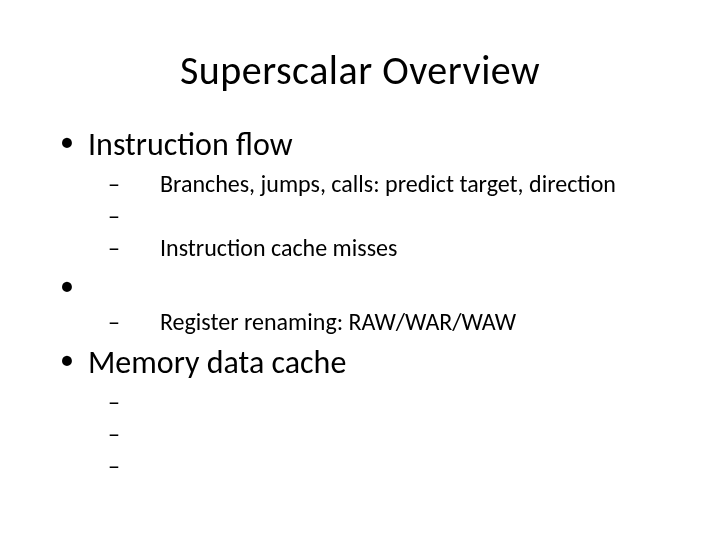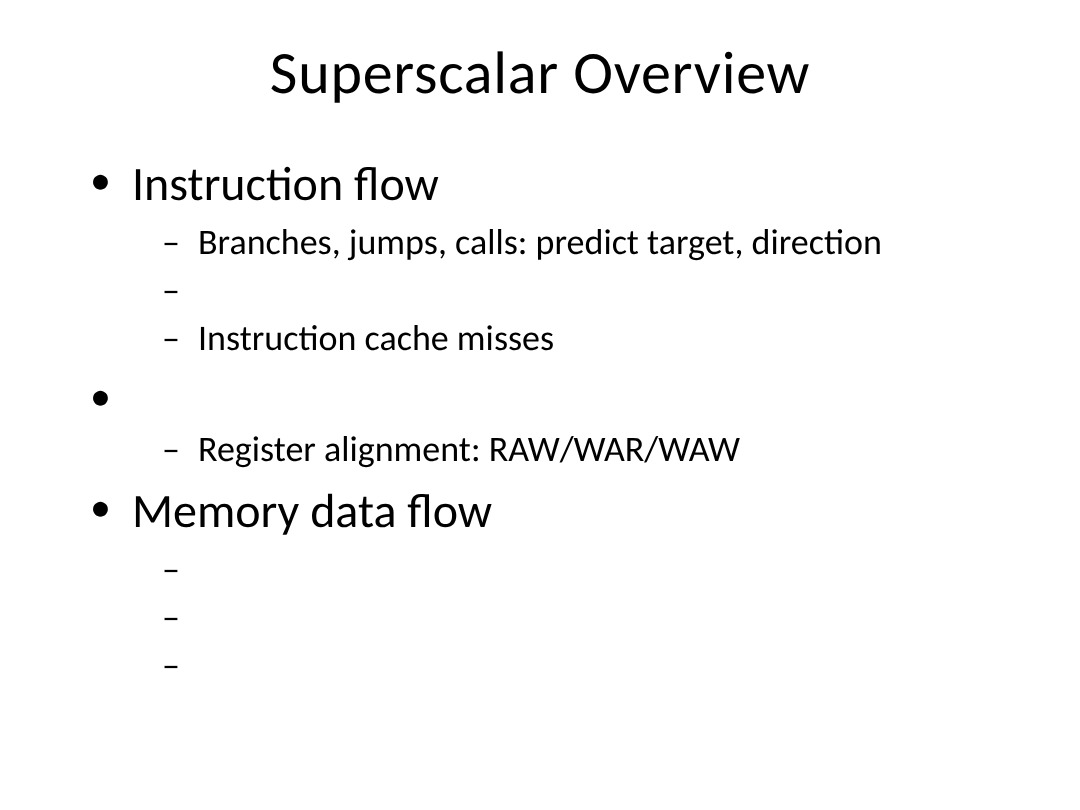--- a/index.html
+++ b/index.html
@@ -14,20 +14,21 @@
       font-family: Calibri, "Segoe UI", Arial, sans-serif;
       color: #000;
       padding: 24px 50px 20px 50px;
     }
     .title {
       font-size: 40px;
       font-weight: 400;
       text-align: center;
       margin-bottom: 30px;
       letter-spacing: 0.5px;
+      margin-top: 22px;
     }
     .content {
       padding-left: 10px;
     }
     .level1 {
       display: flex;
       align-items: flex-start;
       margin-bottom: 4px;
     }
     .level1 .bullet {
@@ -51,20 +52,21 @@
     }
     .level2 .bullet {
       font-size: 24px;
       line-height: 1.25;
       margin-right: 10px;
       width: 14px;
     }
     .level2 .text {
       font-size: 24px;
       line-height: 1.25;
+      margin-left: 28px;
     }
   </style>
 </head>
 <body>
 
 <h1 class="title">Superscalar Overview</h1>
 
 <div class="content">
 
   <div class="level1">
@@ -84,27 +86,27 @@
       <span class="text">Instruction cache misses</span>
     </div>
   </div>
 
   <div class="level1">
     <span class="bullet">•</span>
   </div>
   <div class="sublist">
     <div class="level2">
       <span class="bullet">–</span>
-      <span class="text">Register alignment: RAW/WAR/WAW</span>
+      <span class="text">Register renaming: RAW/WAR/WAW</span>
     </div>
   </div>
 
   <div class="level1">
     <span class="bullet">•</span>
-    <span class="text">Memory data flow</span>
+    <span class="text">Memory data cache</span>
   </div>
   <div class="sublist">
     <div class="level2">
       <span class="bullet">–</span>
     </div>
     <div class="level2">
       <span class="bullet">–</span>
     </div>
     <div class="level2">
       <span class="bullet">–</span>

